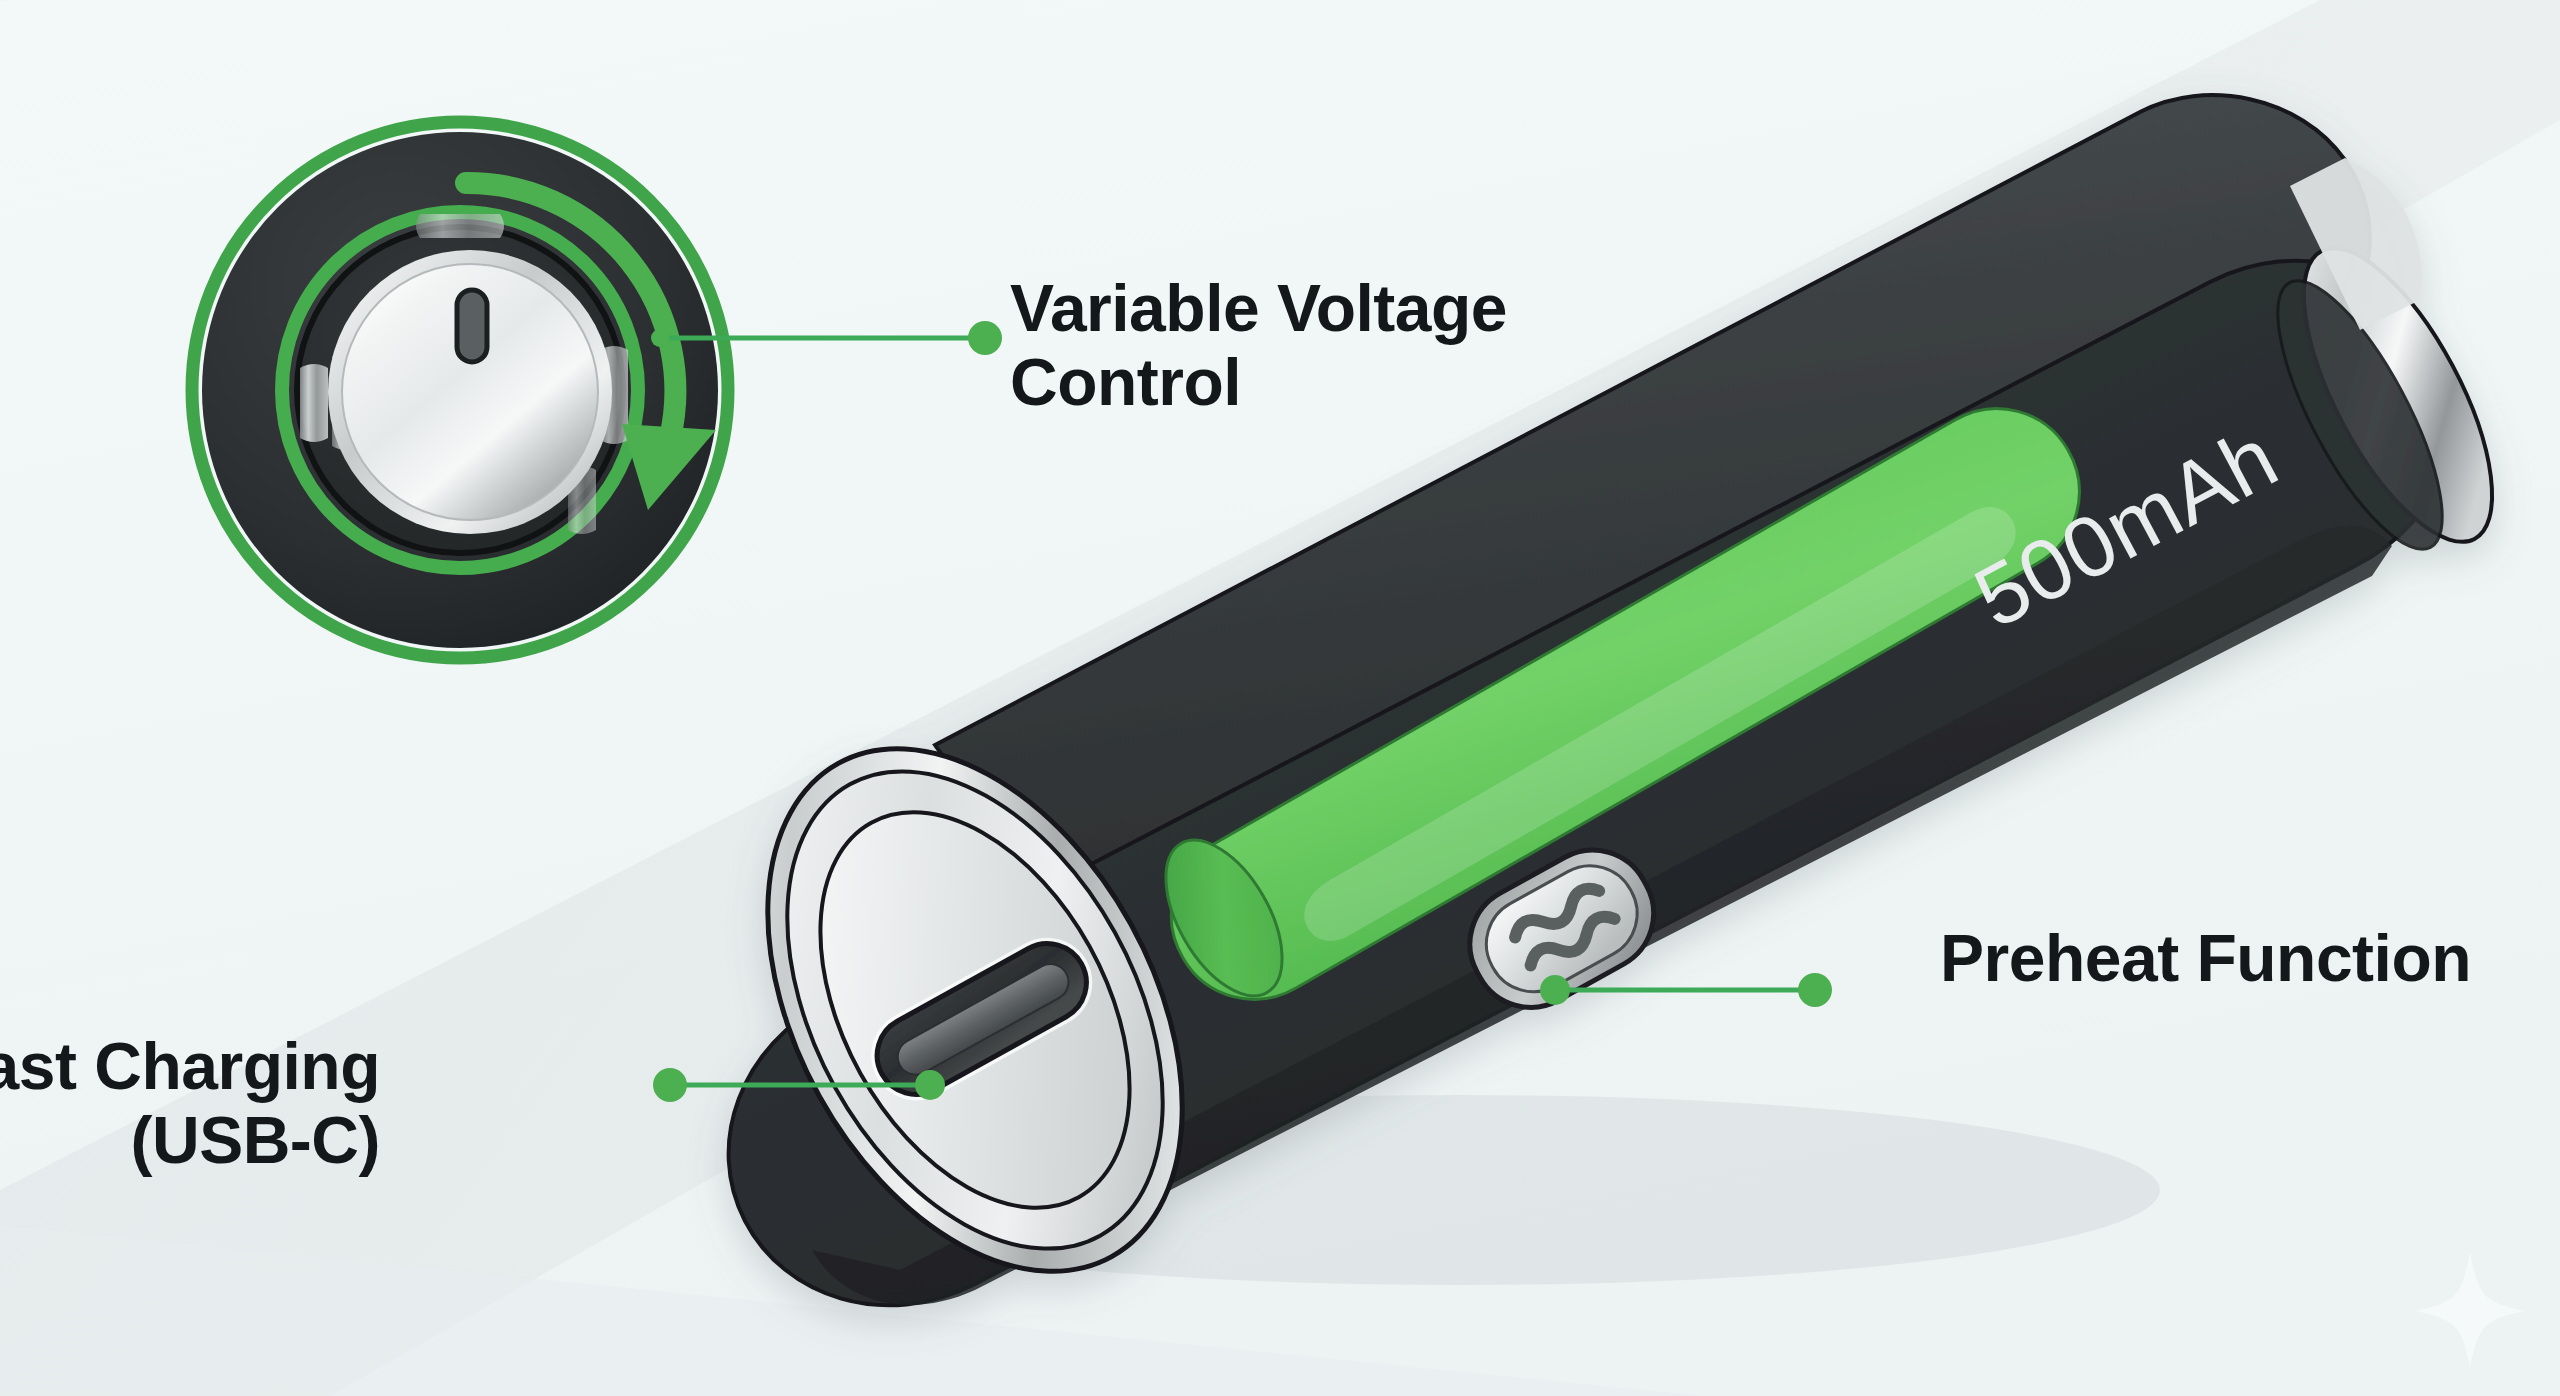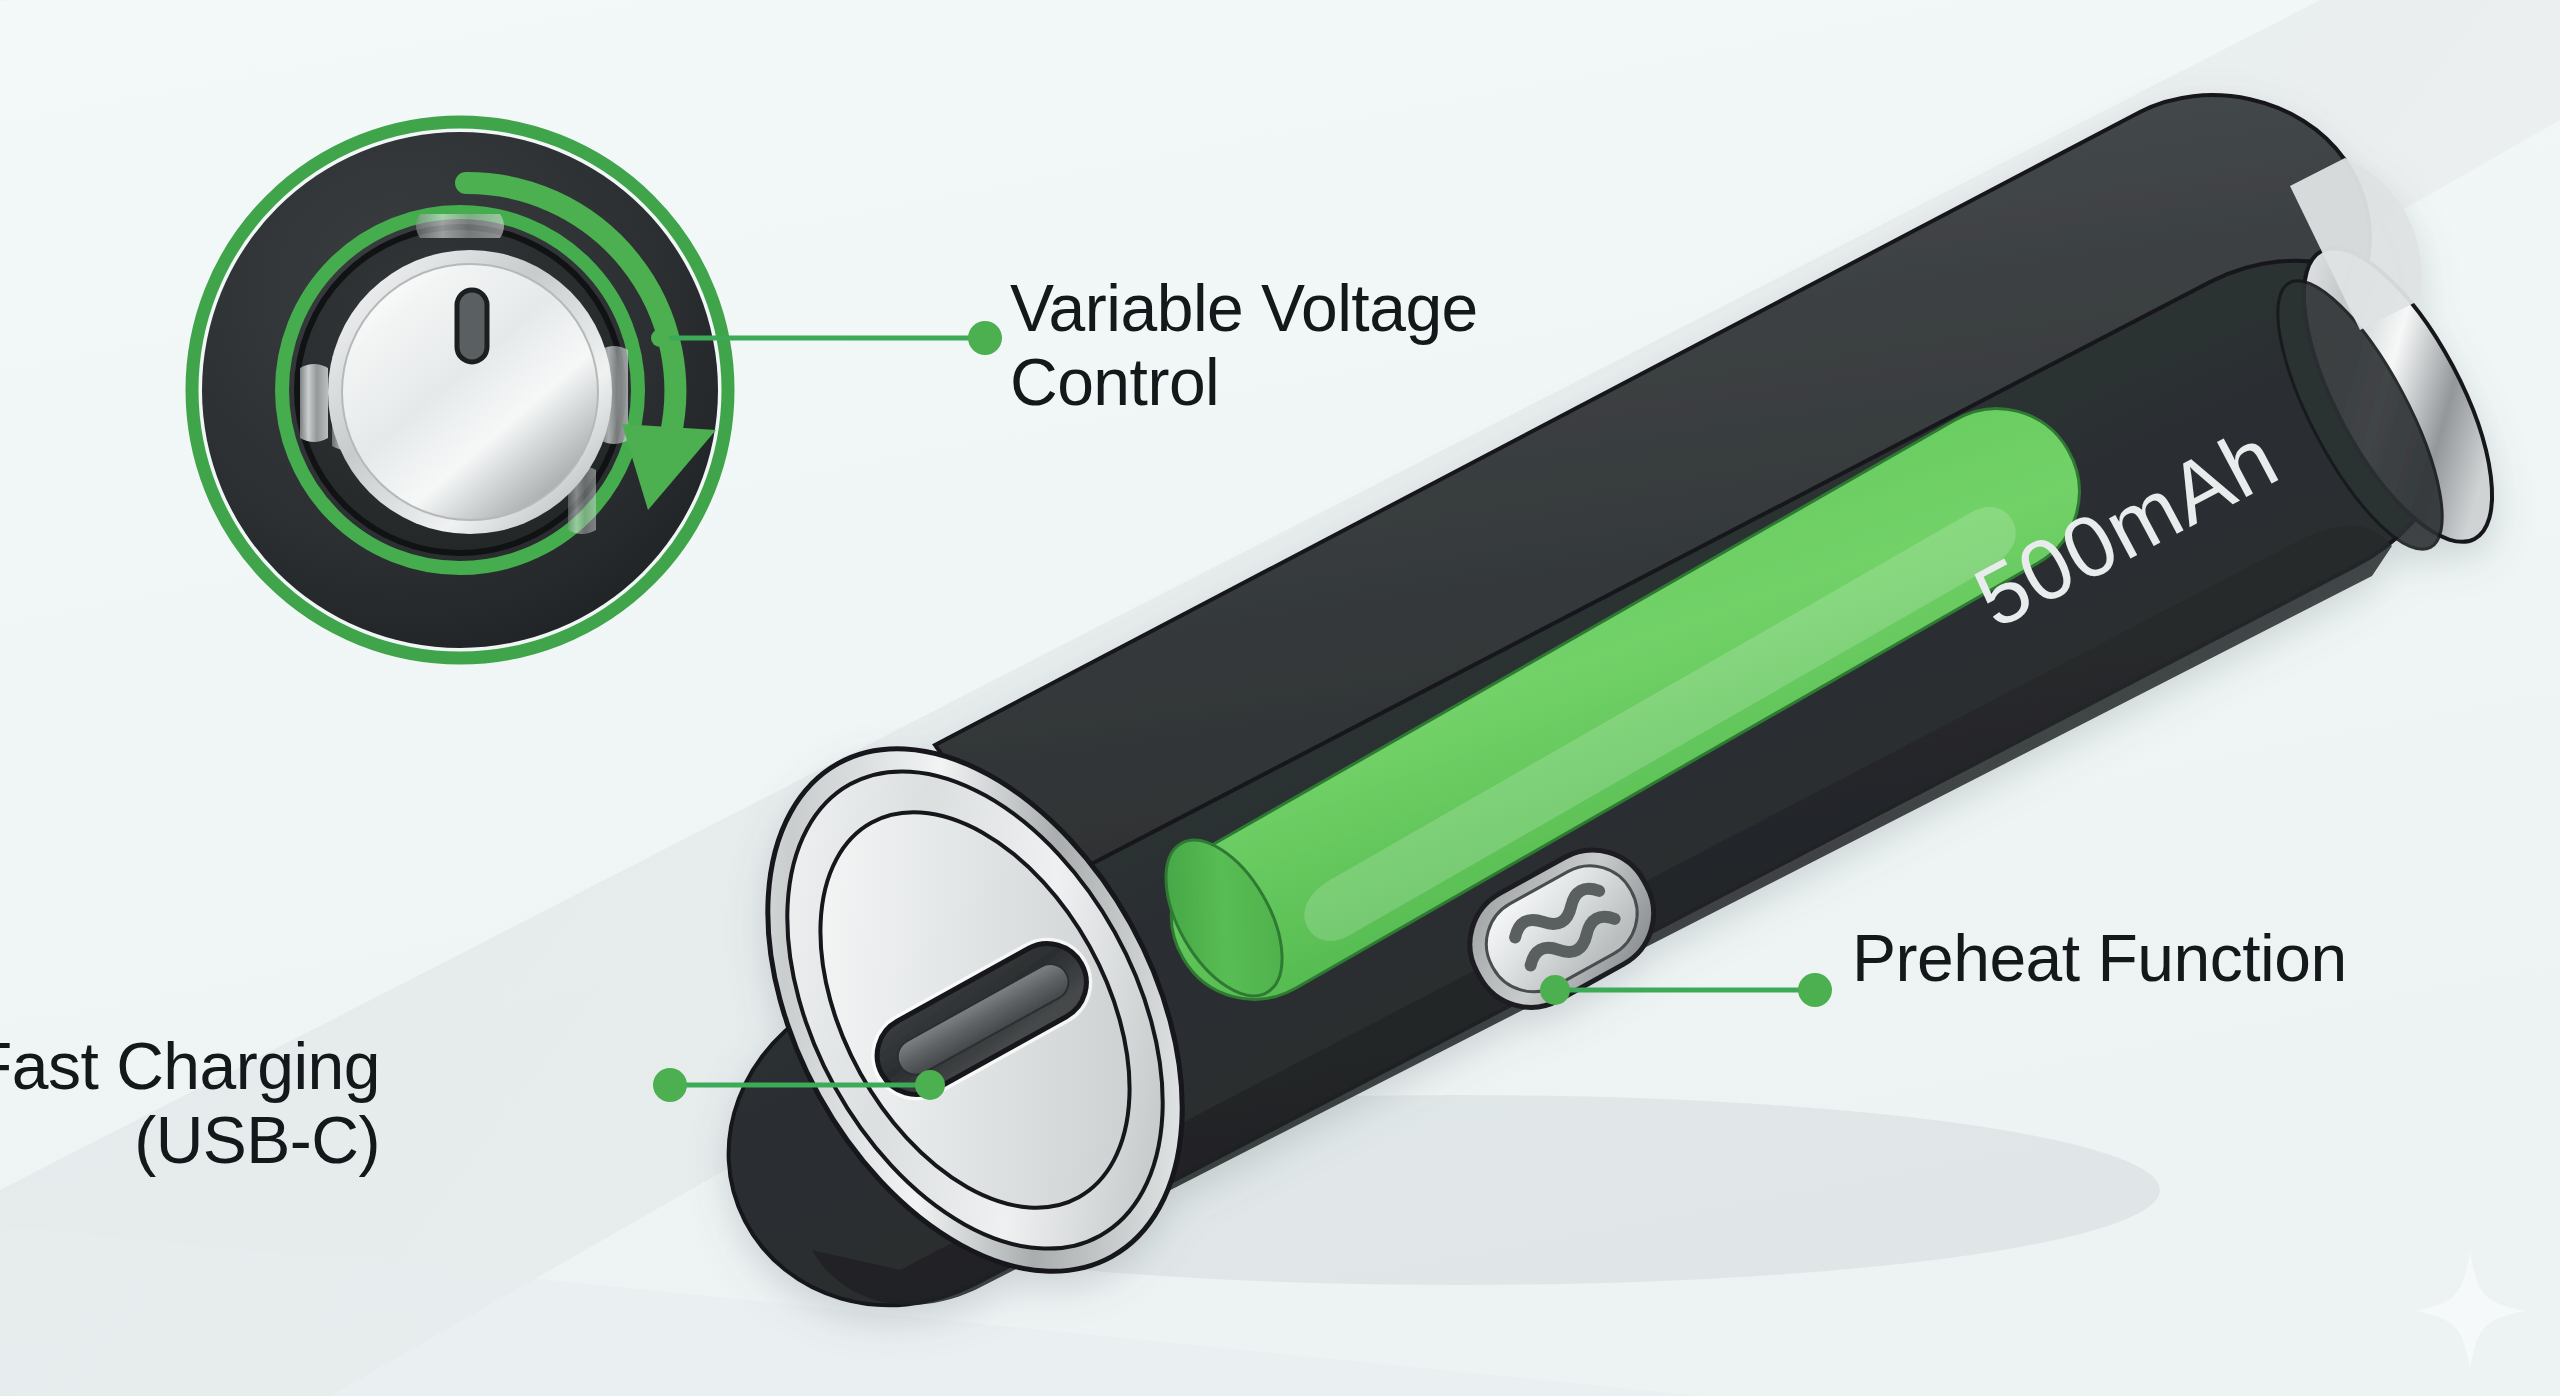--- a/index.html
+++ b/index.html
@@ -18,27 +18,27 @@
   #bgsvg, #scene {
     position: absolute;
     left: 0;
     top: 0;
     width: 2560px;
     height: 1396px;
   }
   .callout-text {
     position: absolute;
     color: #14181a;
-    font-weight: 400;
+    font-weight: 700;
     letter-spacing: -0.5px;
     line-height: 1.12;
     white-space: pre-line;
   }
   #vv-label   { left: 1010px; top: 272px;  font-size: 66px; }
-  #preheat-label { left: 1852px; top: 959px; font-size: 66px; transform: translateY(-50%); }
+  #preheat-label { left: 1940px; top: 959px; font-size: 66px; transform: translateY(-50%); }
   #fast-label { right: 2180px; top: 1030px; font-size: 66px; text-align: right; width: 560px; }
 </style>
 </head>
 <body>
 
 <div id="stage">
 
   <svg id="bgsvg" viewBox="0 0 2560 1396">
     <defs>
       <linearGradient id="bgGrad" x1="0" y1="0" x2="0.35" y2="1">

